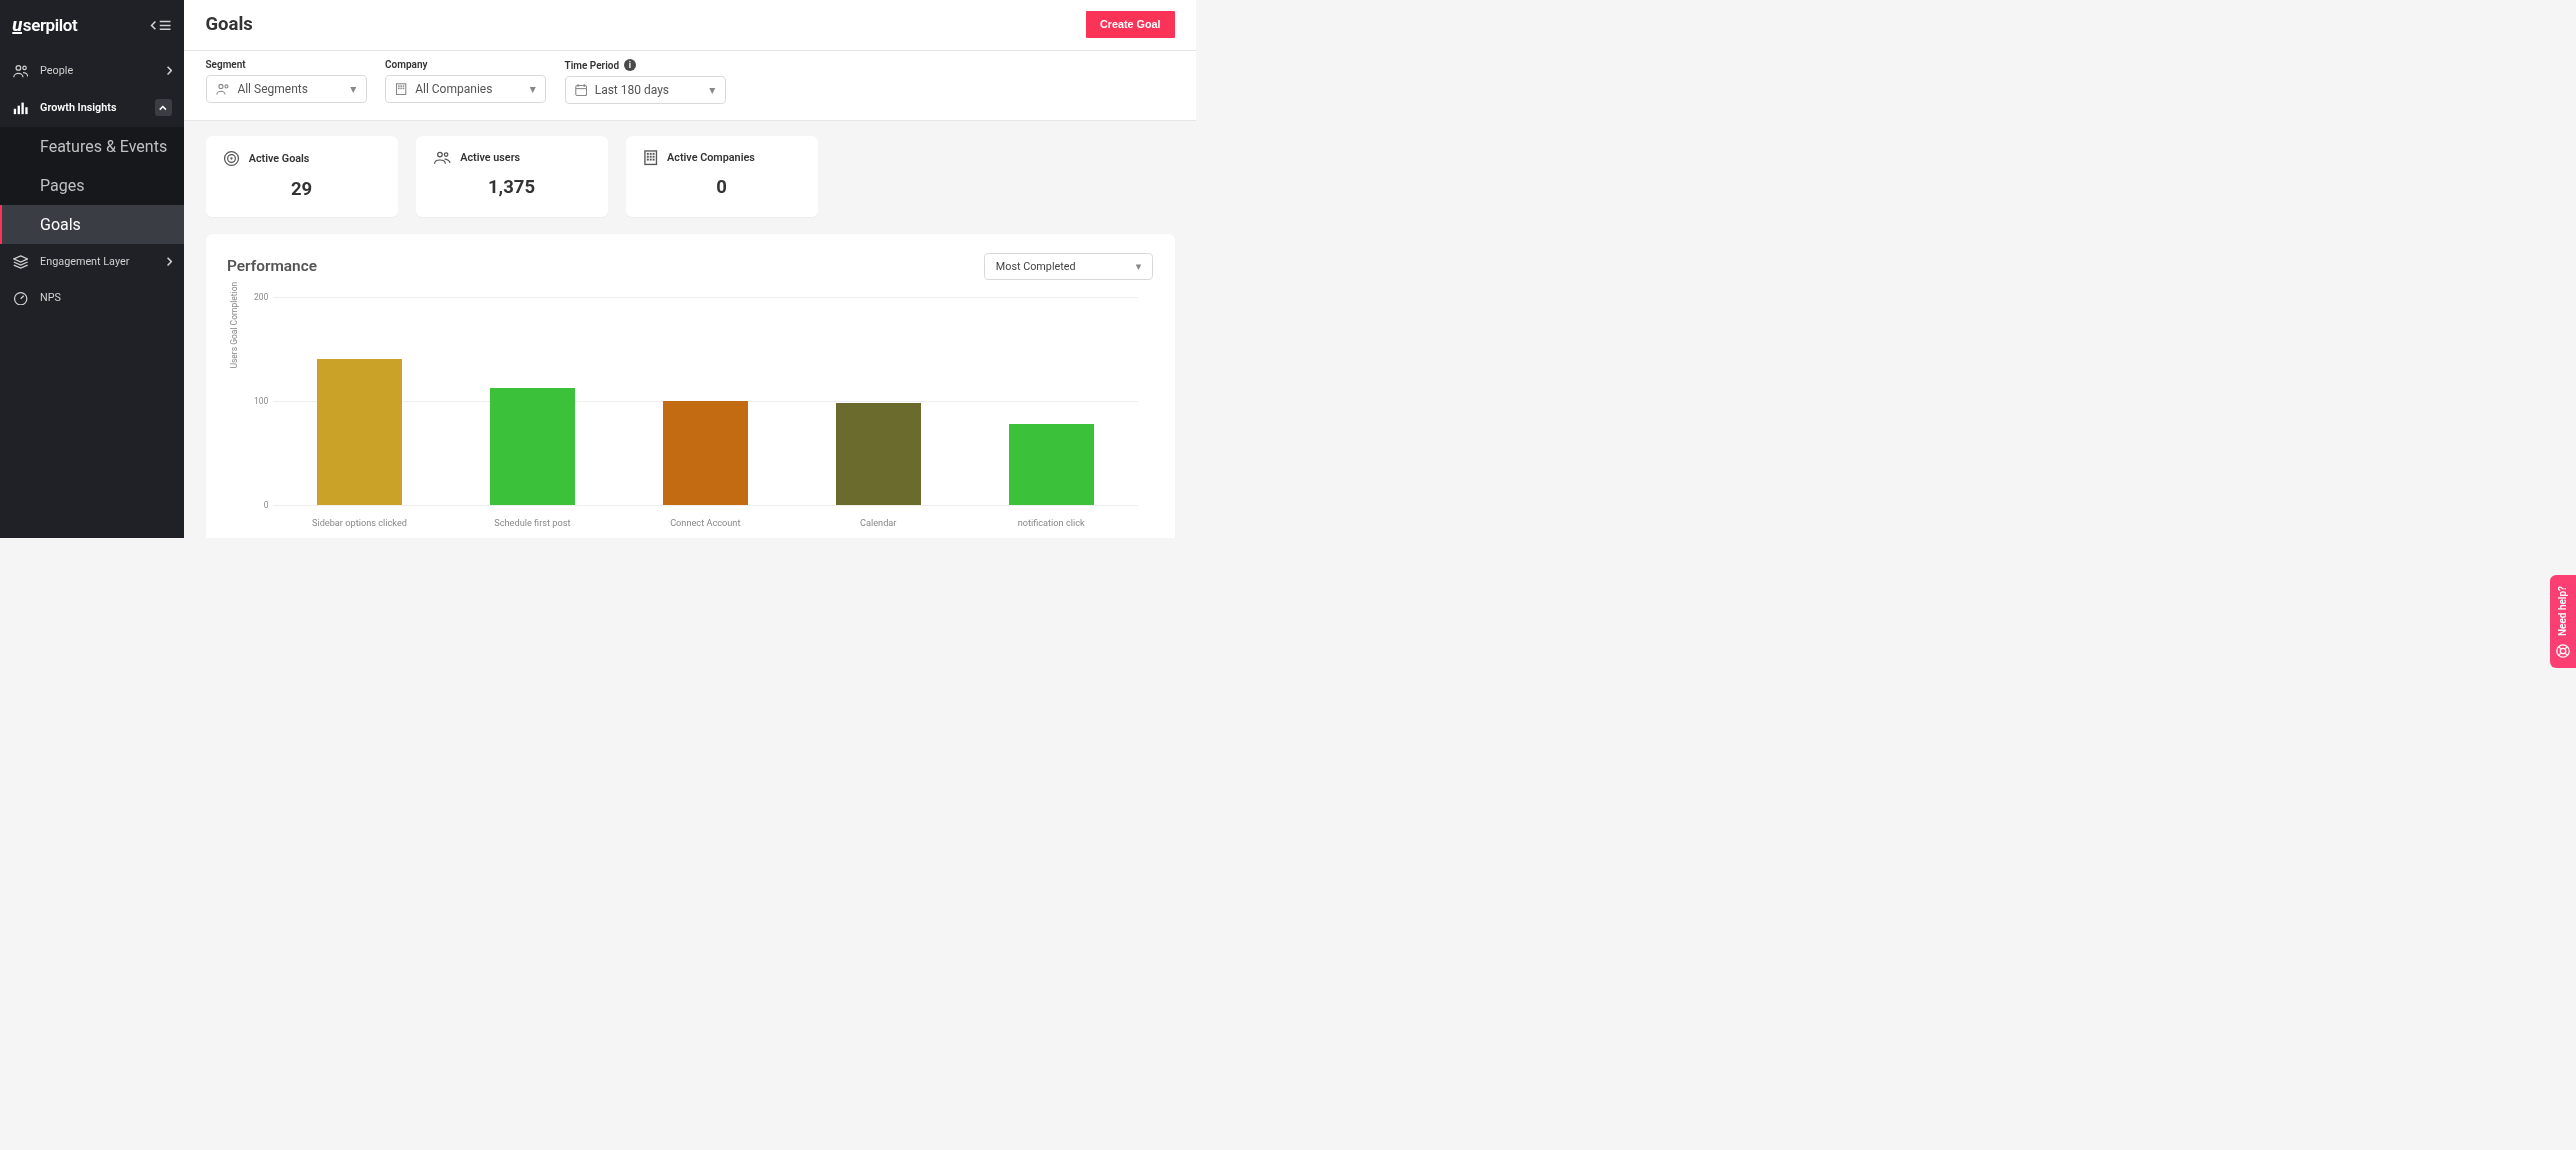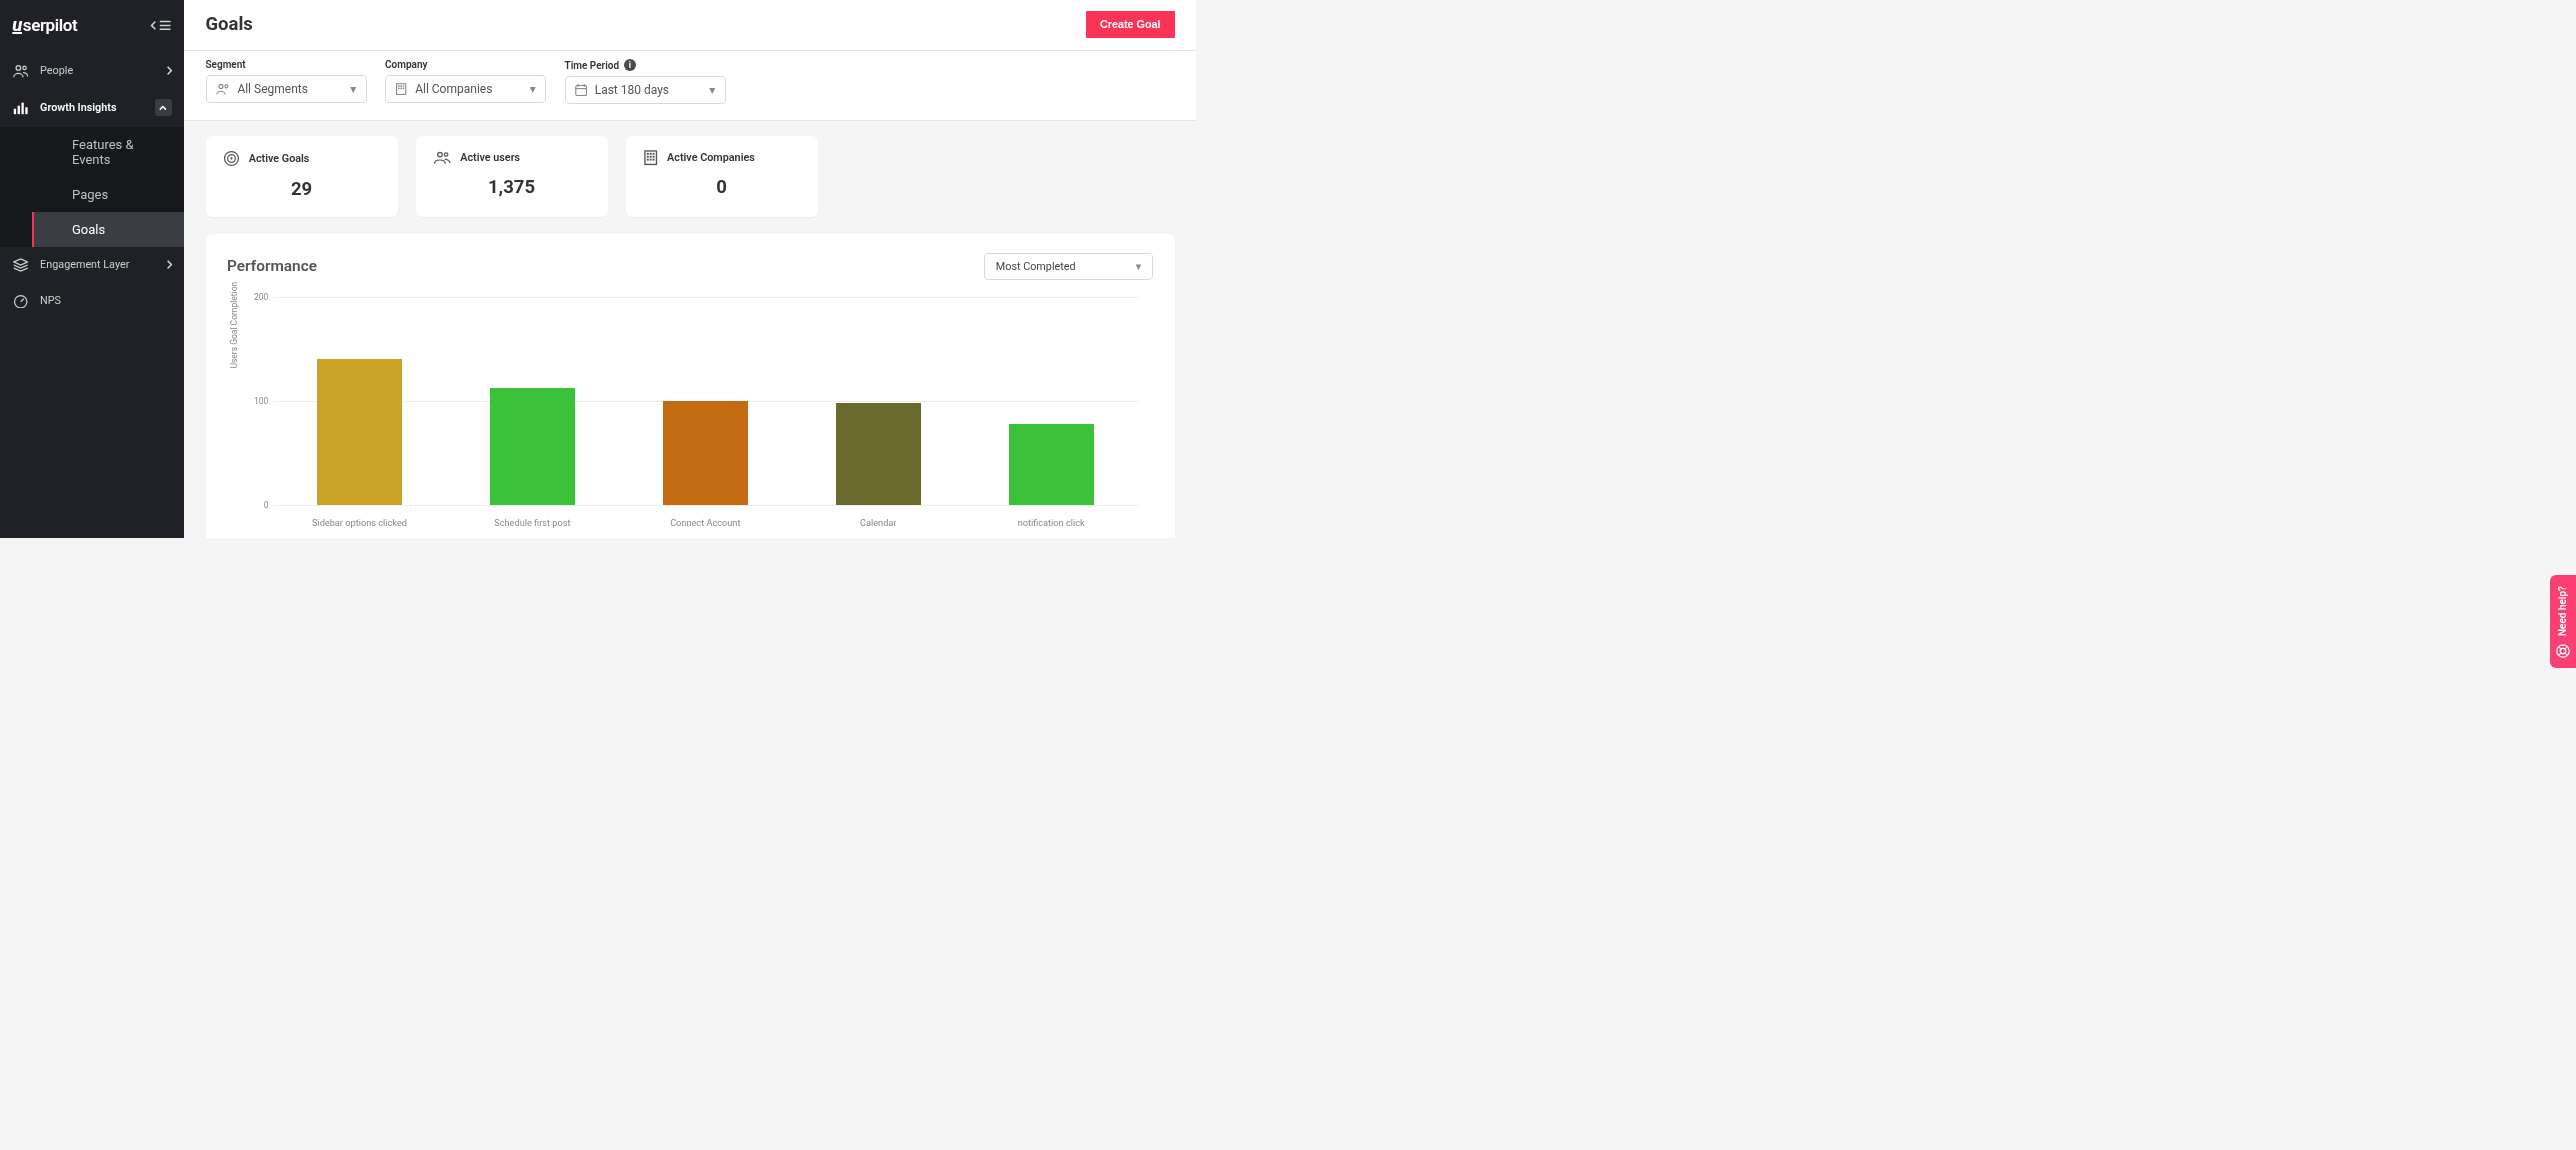--- a/index.html
+++ b/index.html
@@ -12,21 +12,21 @@
 .logo { font-size: 17px; font-weight: 600; color: #fff; letter-spacing: -0.4px; display: flex; align-items: baseline; }
 .logo-u { font-style: italic; font-weight: 800; font-size: 18.5px; margin-right: 0.8px; text-decoration: underline; text-decoration-thickness: 1.5px; }
 .collapse-btn { display: flex; align-items: center; gap: 1.5px; color: #d0d0d0; cursor: pointer; }
 .nav { list-style: none; }
 .nav-item { display: flex; align-items: center; padding: 10.8px 12.3px; cursor: pointer; font-size: 10.8px; color: #d0d0d0; }
 .nav-item.active-parent { color: #fff; font-weight: 600; }
 .nav-item .icon-slot { width: 17px; margin-right: 10.8px; display: flex; align-items: center; justify-content: center; }
 .nav-item .chev { margin-left: auto; }
 .nav-item .chev-box { background: #3a3d44; border-radius: 3.1px; width: 17px; height: 17px; display:flex; align-items:center; justify-content:center; }
 .subnav { list-style: none; background: #16181c; }
-.subnav-item { padding: 10px 12.3px 10px 40px; font-size: 13px; color: #c0c0c0; cursor: pointer; margin-left: 32px; }
+.subnav-item { padding: 10px 12.3px 10px 40px; font-size: 16px; color: #c0c0c0; cursor: pointer; }
 .subnav-item.active { background: #3a3d44; color: #fff; border-left: 2.3px solid #fb3357; padding-left: 38px; }
 
 
 .main { flex: 1; background: #f5f5f5; overflow-y: auto; position: relative; }
 .topbar { background: #fff; border-bottom: 0.8px solid #e5e5e5; padding: 10.8px 21.5px 12.3px 21.5px; display: flex; align-items: center; justify-content: space-between; }
 .page-title { font-size: 18.5px; font-weight: 700; color: #333; }
 .btn-primary { background: #fb3357; color: #fff; border: none; border-radius: 1px; padding: 7.7px 14px; font-size: 10.8px; font-weight: 600; cursor: pointer; }
 
 .filters { background: #fff; border-bottom: 0.8px solid #e5e5e5; padding: 7.7px 21.5px 15.4px 21.5px; display: flex; gap: 18.5px; }
 .filter-group { display: flex; flex-direction: column; }

